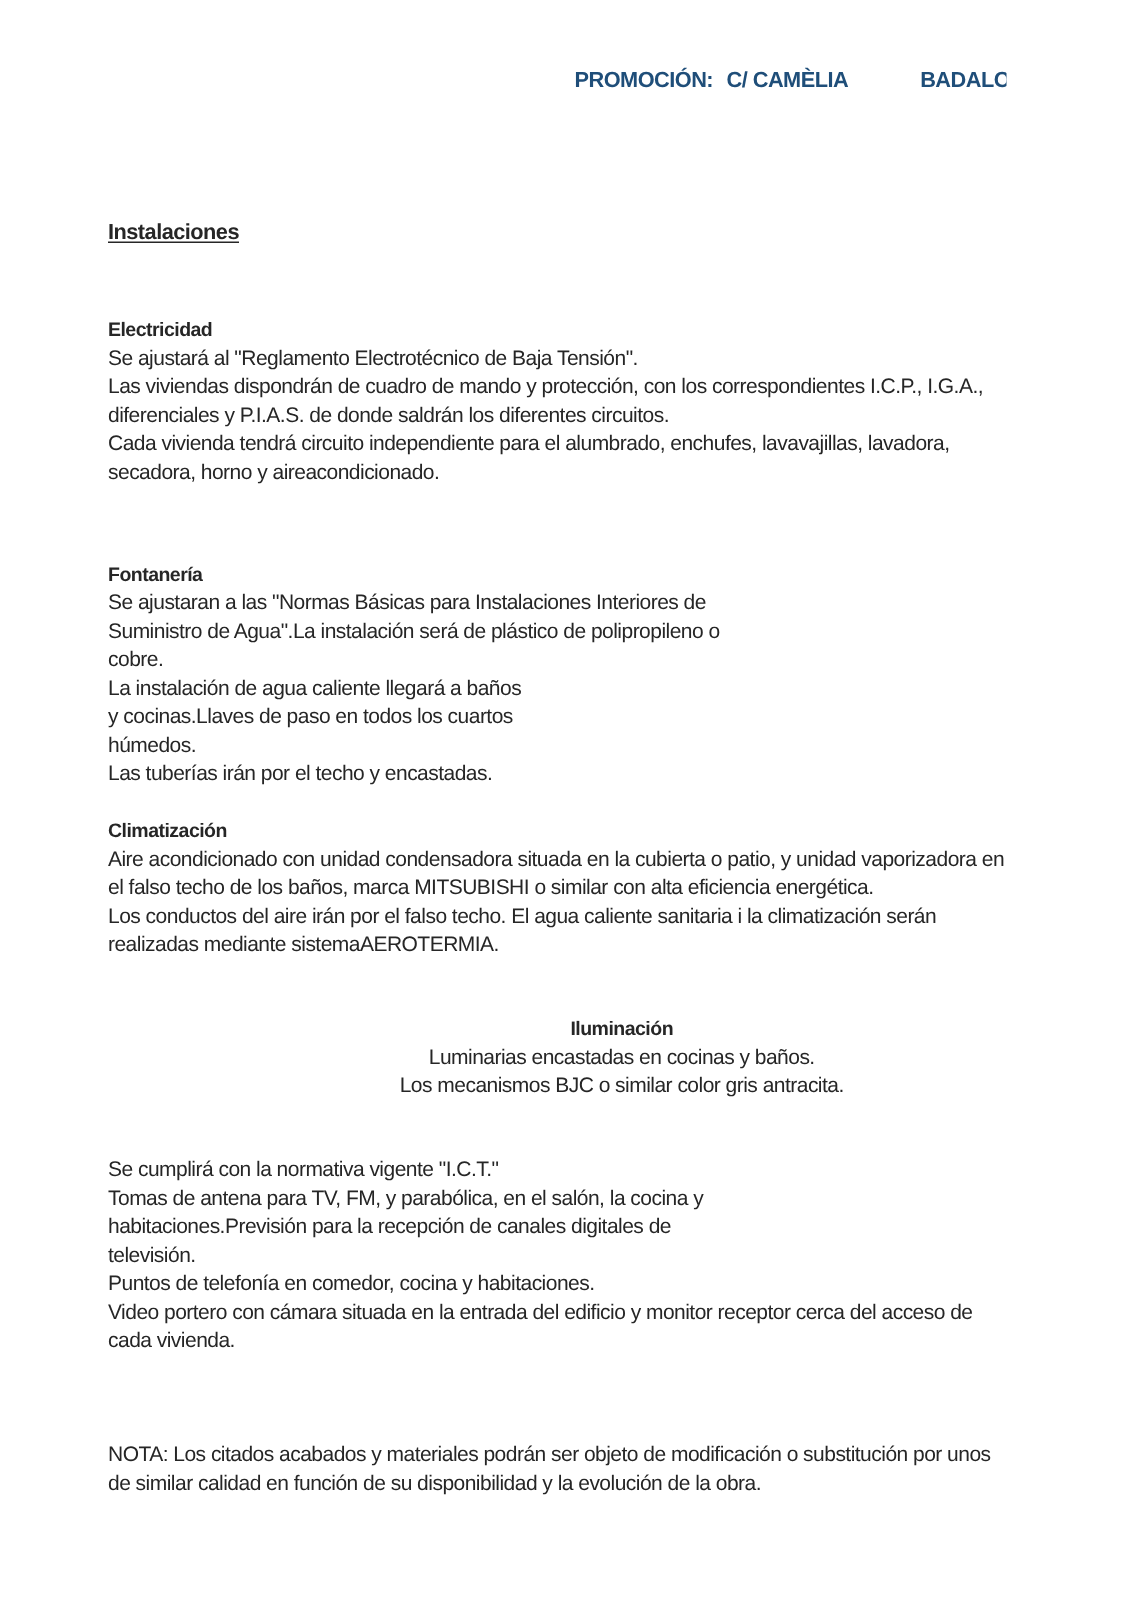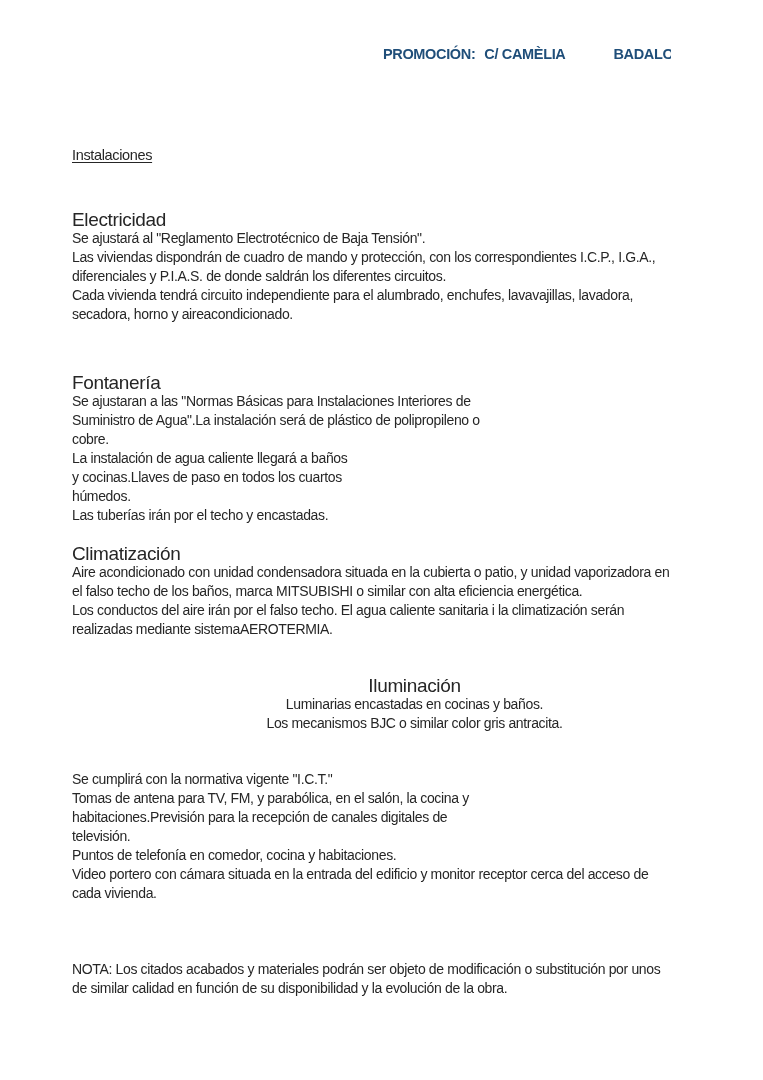--- a/index.html
+++ b/index.html
@@ -26,33 +26,33 @@
       white-space: nowrap;
     }
     .header .street { margin-left: 9px; text-align: center; }
     .header .city   { margin-left: 48px; }
     .doc-title {
       position: absolute;
       top: 147px;
       left: 72px;
       margin: 0;
       font-size: 14.5px;
-      font-weight: 400;
+      font-weight: 700;
       text-decoration: underline;
       text-underline-offset: 2px;
     }
     .sec {
       position: absolute;
       left: 72px;
       width: 685px;
     }
     .sec h2 {
       margin: 0;
-      font-size: 19px;
-      font-weight: 400;
+      font-size: 13px;
+      font-weight: 700;
       line-height: 19px;
     }
     .sec p {
       margin: 0;
       white-space: pre-line;
       line-height: 19px;
     }
     .note {
       position: absolute;
       left: 72px;

